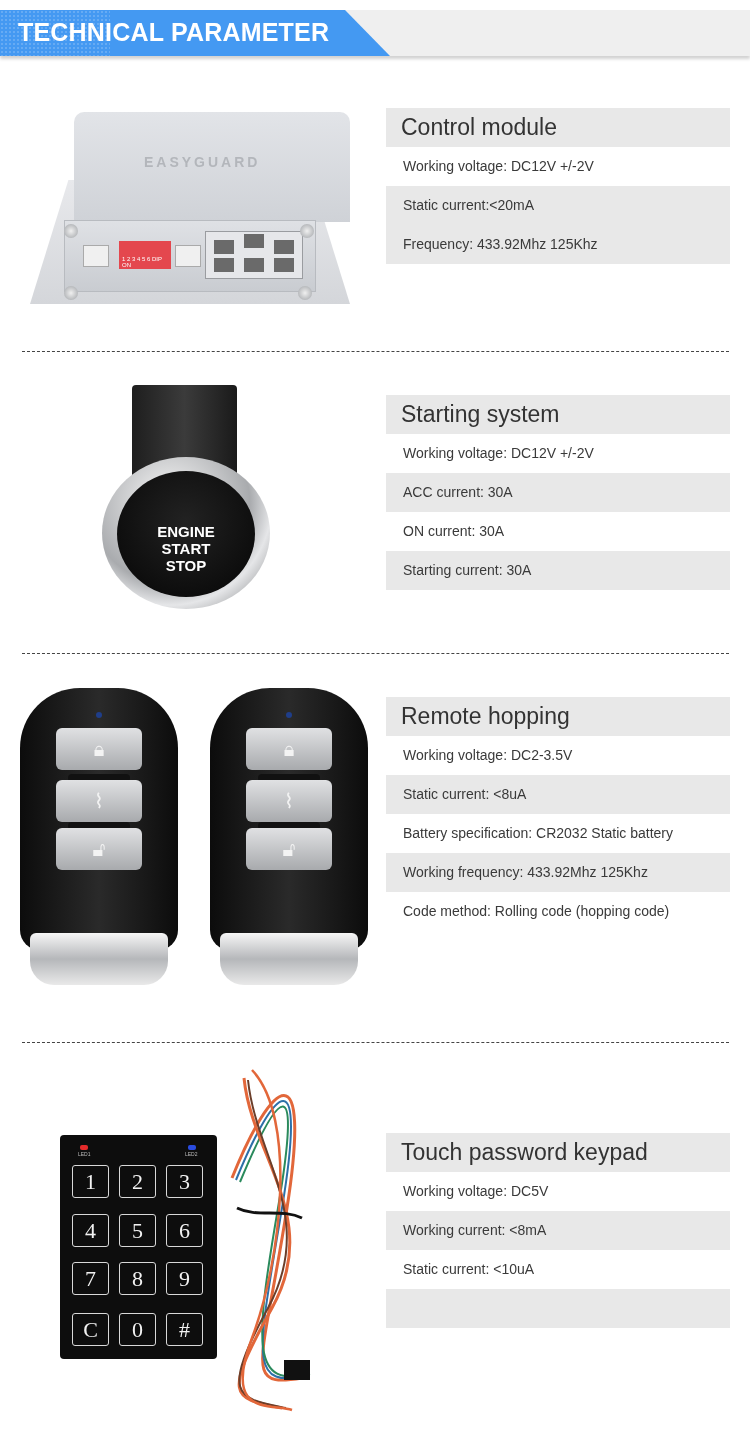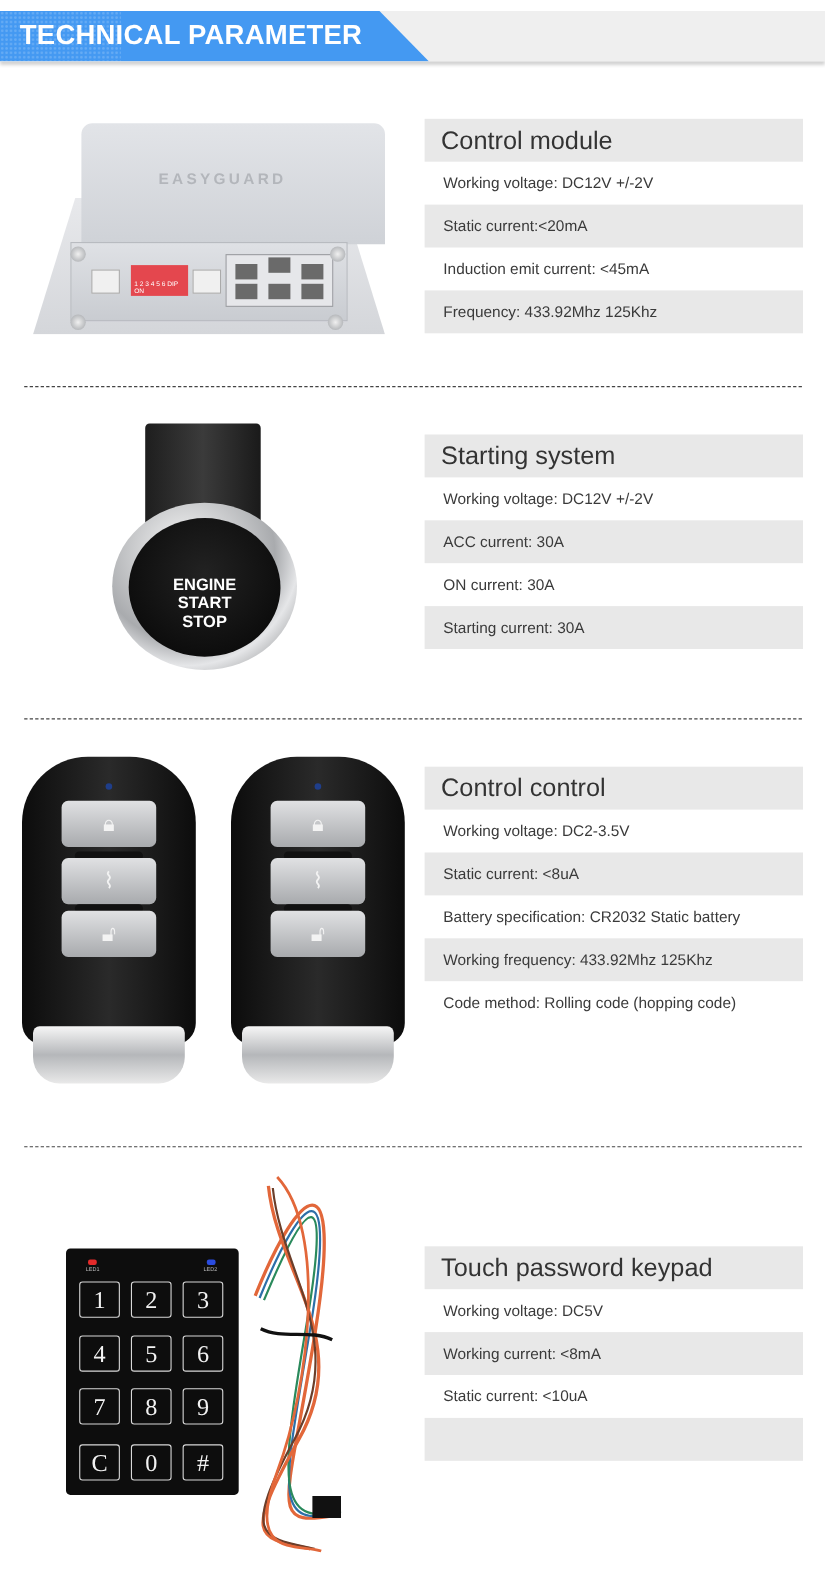--- a/index.html
+++ b/index.html
@@ -86,21 +86,20 @@
   <div class="screw" style="left:34px;top:112px"></div>
   <div class="screw" style="left:270px;top:112px"></div>
   <div class="screw" style="left:34px;top:174px"></div>
   <div class="screw" style="left:268px;top:174px"></div>
 </div>
 
 <div class="spec" style="top:108px">
   <div class="title">Control module</div>
   <div class="row">Working voltage: DC12V +/-2V</div>
   <div class="row shade">Static current:&lt;20mA</div>
-  <div class="row">Induction emit current: &lt;45mA</div>
   <div class="row shade">Frequency: 433.92Mhz 125Khz</div>
 </div>
 
 <div class="divider" style="top:351px"></div>
 
 <div class="sb">
   <div class="sb-body"></div>
   <div class="sb-ring"></div>
   <div class="sb-face"></div>
   <div class="sb-text">
@@ -135,21 +134,21 @@
   <div class="fob-chrome"></div>
   <div class="fob-led"></div>
   <div class="fob-btn" style="top:40px">🔒︎</div>
   <div class="fob-sep" style="top:86px"></div>
   <div class="fob-btn" style="top:92px">⌇</div>
   <div class="fob-sep" style="top:134px"></div>
   <div class="fob-btn" style="top:140px">🔓︎</div>
 </div>
 
 <div class="spec" style="top:697px">
-  <div class="title">Control control</div>
+  <div class="title">Remote hopping</div>
   <div class="row">Working voltage: DC2-3.5V</div>
   <div class="row shade">Static current: &lt;8uA</div>
   <div class="row">Battery specification: CR2032 Static battery</div>
   <div class="row shade">Working frequency: 433.92Mhz 125Khz</div>
   <div class="row">Code method: Rolling code (hopping code)</div>
 </div>
 
 <div class="divider" style="top:1042px"></div>
 
 <svg class="wires" viewBox="0 0 115 355">

